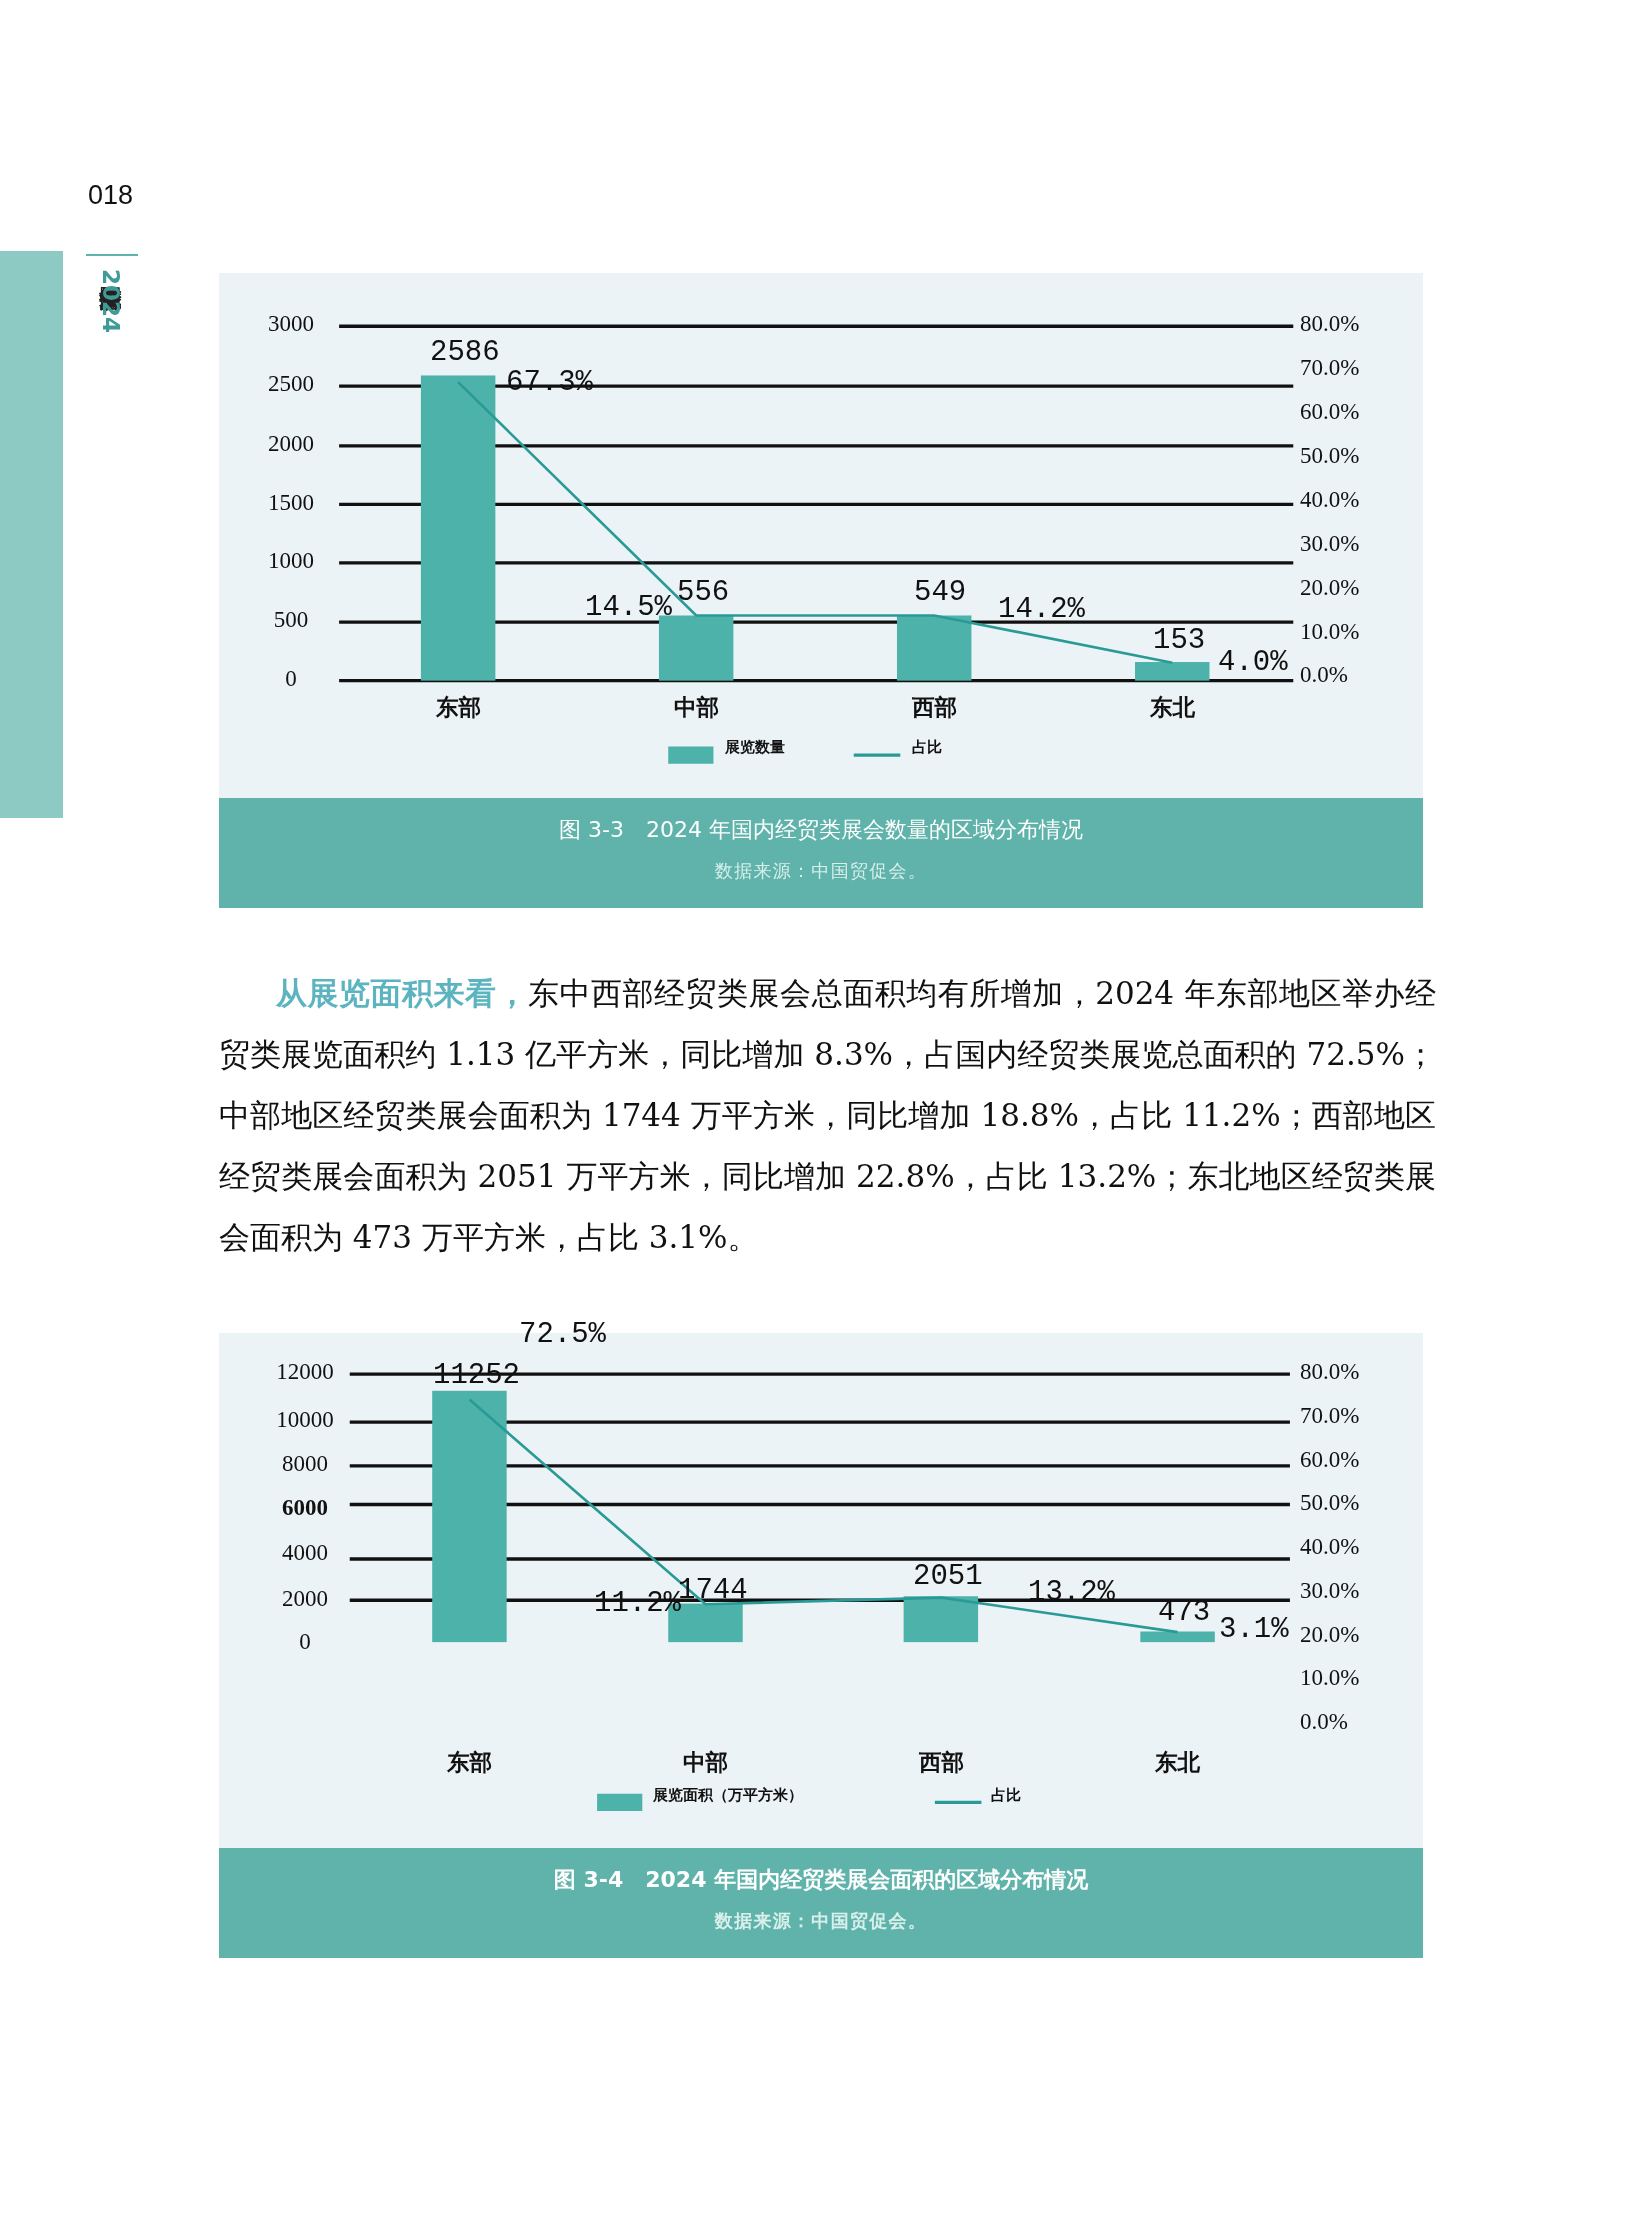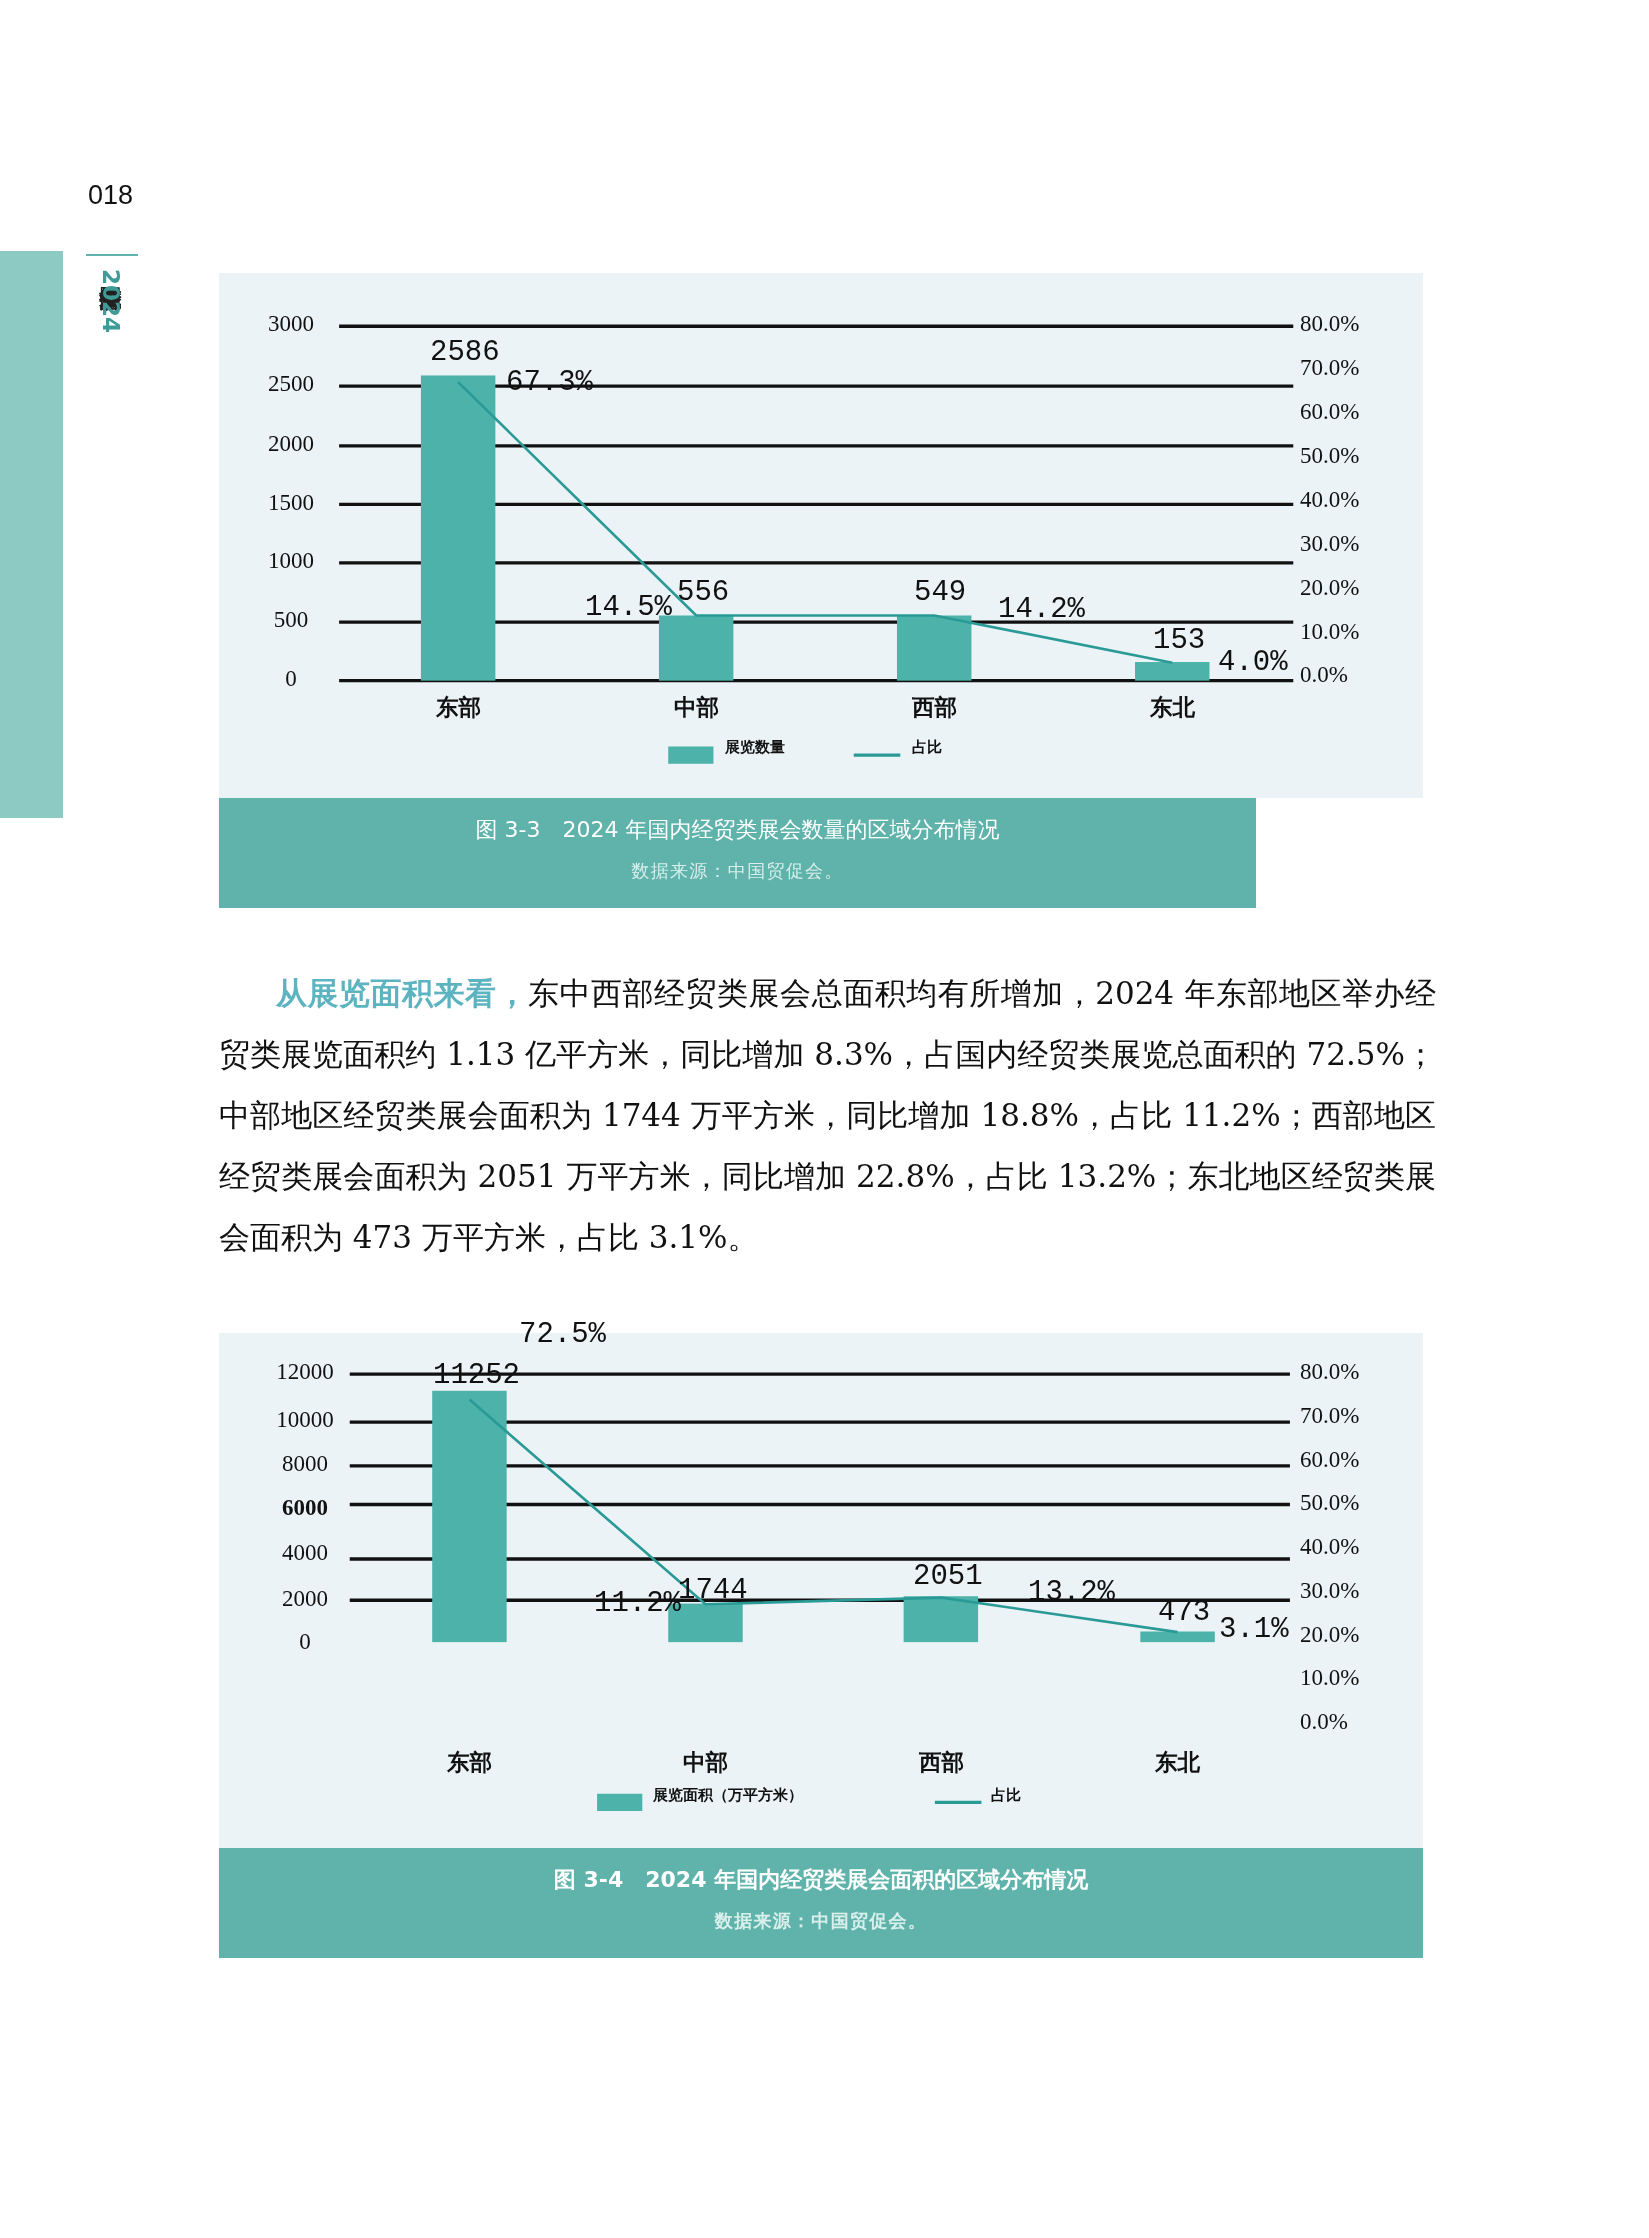--- a/index.html
+++ b/index.html
@@ -89,21 +89,21 @@
 <div class="abs lbl" style="left:1218px; top:646px;">4.0%</div>
 
 <div class="abs cat" style="left:412px; top:692px;">东部</div>
 <div class="abs cat" style="left:650px; top:692px;">中部</div>
 <div class="abs cat" style="left:888px; top:692px;">西部</div>
 <div class="abs cat" style="left:1126px; top:692px;">东北</div>
 
 <div class="abs legend-text" style="left:725px; top:738px;">展览数量</div>
 <div class="abs legend-text" style="left:912px; top:738px;">占比</div>
 
-<div class="abs caption" style="left:219px; top:798px; width:1037px; height:110px;">
+<div class="abs caption" style="left:219px; top:798px; width:1204px; height:110px;">
   <div class="cap-title" style="margin-top:16.6px;">图 3-3　2024 年国内经贸类展会数量的区域分布情况</div>
   <div class="cap-src" style="margin-top:14.6px;">数据来源：中国贸促会。</div>
 </div>
 
 <div class="abs para" style="top:963px;">
   <p><span class="lead">从展览面积来看，</span><span>东中西部经贸类展会总面积均有所增加，2024 年东部地区举办经贸类展览面积约 1.13 亿平方米，同比增加 8.3%，占国内经贸类展览总面积的 72.5%；中部地区经贸类展会面积为 1744 万平方米，同比增加 18.8%，占比 11.2%；西部地区经贸类展会面积为 2051 万平方米，同比增加 22.8%，占比 13.2%；东北地区经贸类展会面积为 473 万平方米，占比 3.1%。</span></p>
 </div>
 
 <div class="abs panel" style="left:219px; top:1333px; width:1204px; height:515px;"></div>
 

